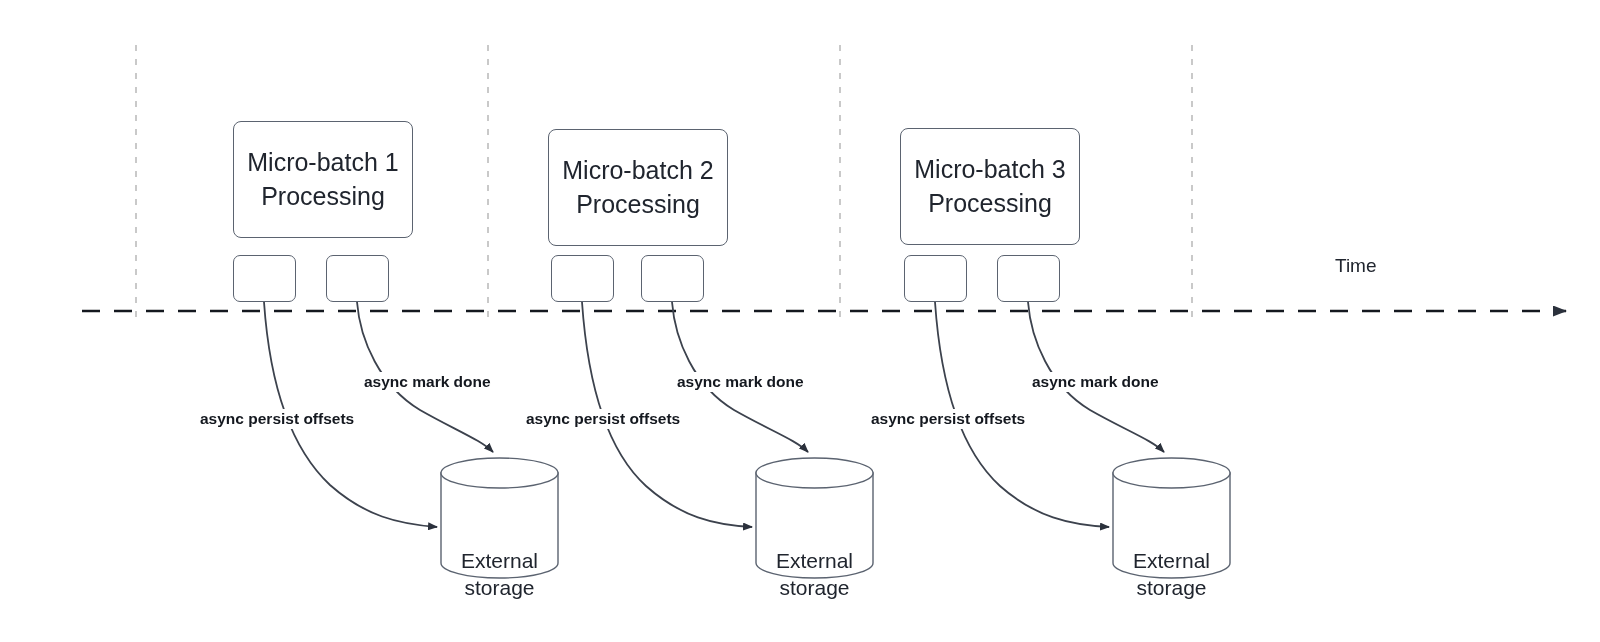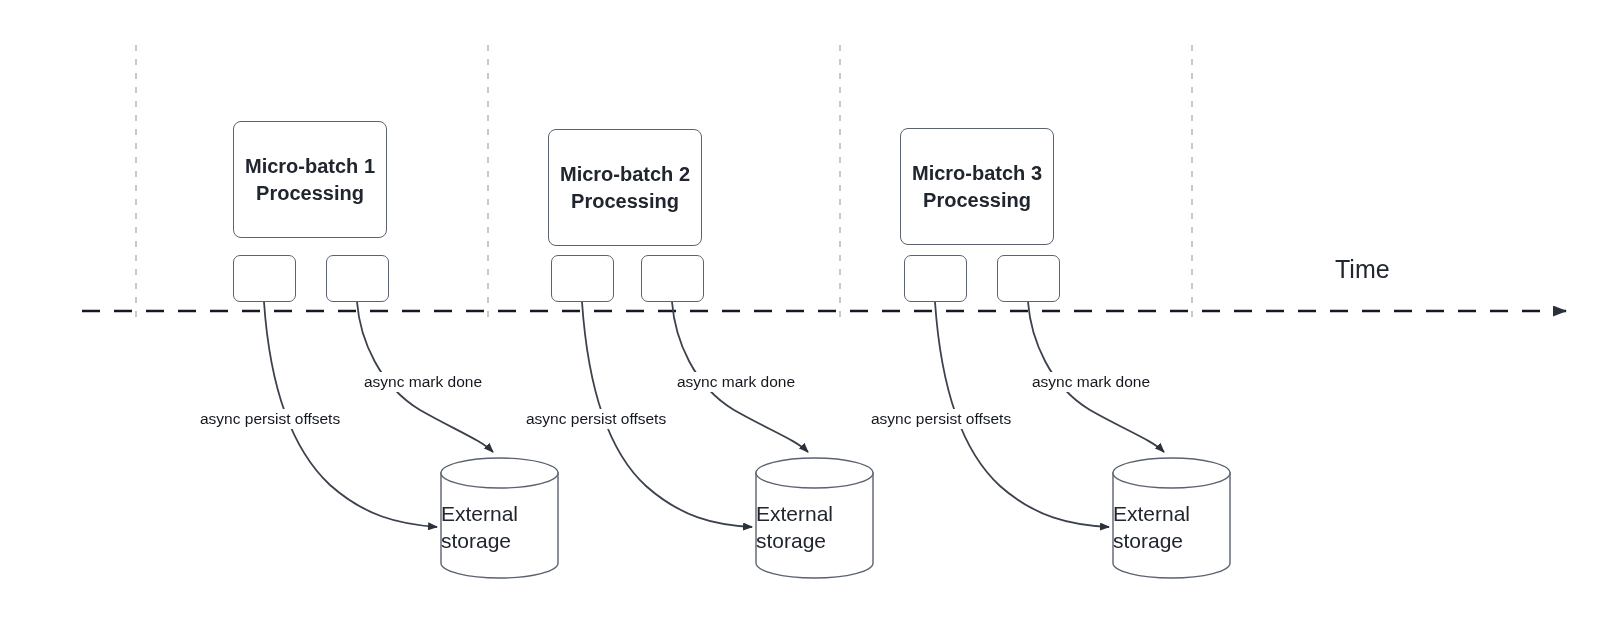--- a/index.html
+++ b/index.html
@@ -30,51 +30,52 @@
     box-sizing: border-box;
     border: 1px solid #5b6370;
     border-radius: 8px;
     background: #ffffff;
     display: flex;
     align-items: center;
     justify-content: center;
     text-align: center;
   }
   .batch-box {
-    width: 154px;
+    width: 180px;
     height: 117px;
-    font-size: 20px;
+    font-size: 25px;
     line-height: 1.33;
     color: #20252e;
-    font-weight: bold;
   }
   .tick-box {
     width: 63px;
     height: 47px;
     border-radius: 7px;
   }
   .cyl-label {
     position: absolute;
+    text-align: center;
     font-size: 21px;
     line-height: 1.3;
     color: #20252e;
     pointer-events: none;
+    margin-top: 47px;
   }
   .edge-label {
     position: absolute;
     font-size: 15.5px;
-    font-weight: normal;
+    font-weight: bold;
     color: #14181f;
     white-space: nowrap;
     background: #ffffff;
     padding: 1px 2px;
   }
   .time-label {
     position: absolute;
-    font-size: 25px;
+    font-size: 19px;
     color: #20252e;
     white-space: nowrap;
   }
 </style>
 </head>
 <body>
 
 <div id="diagram-root">
 
   <svg id="diagram-svg" viewBox="0 0 1600 642">

